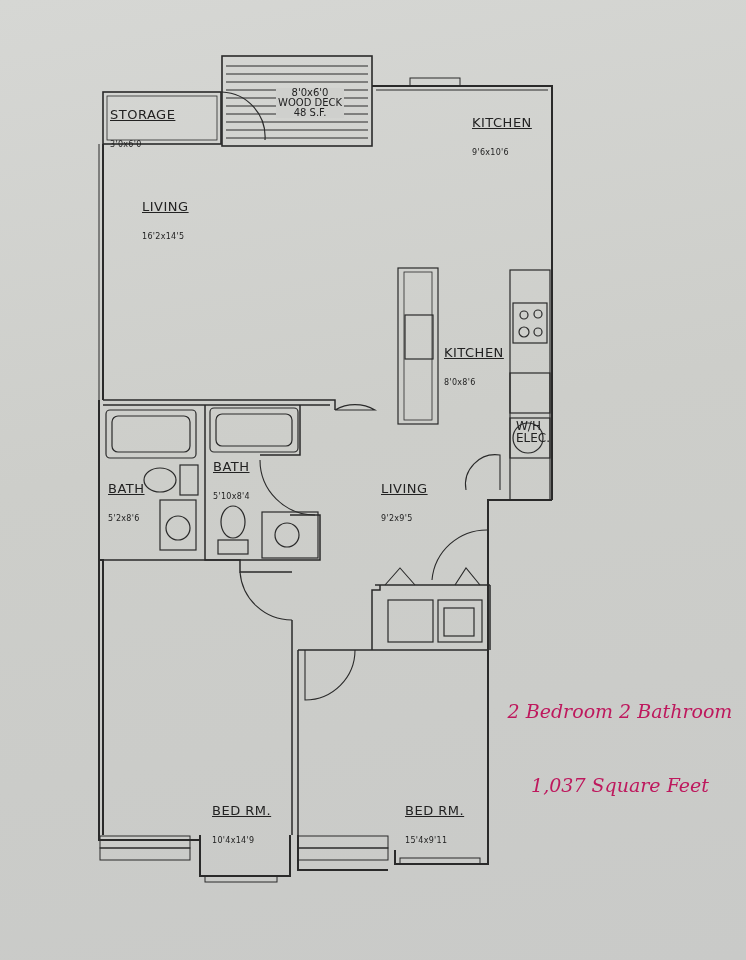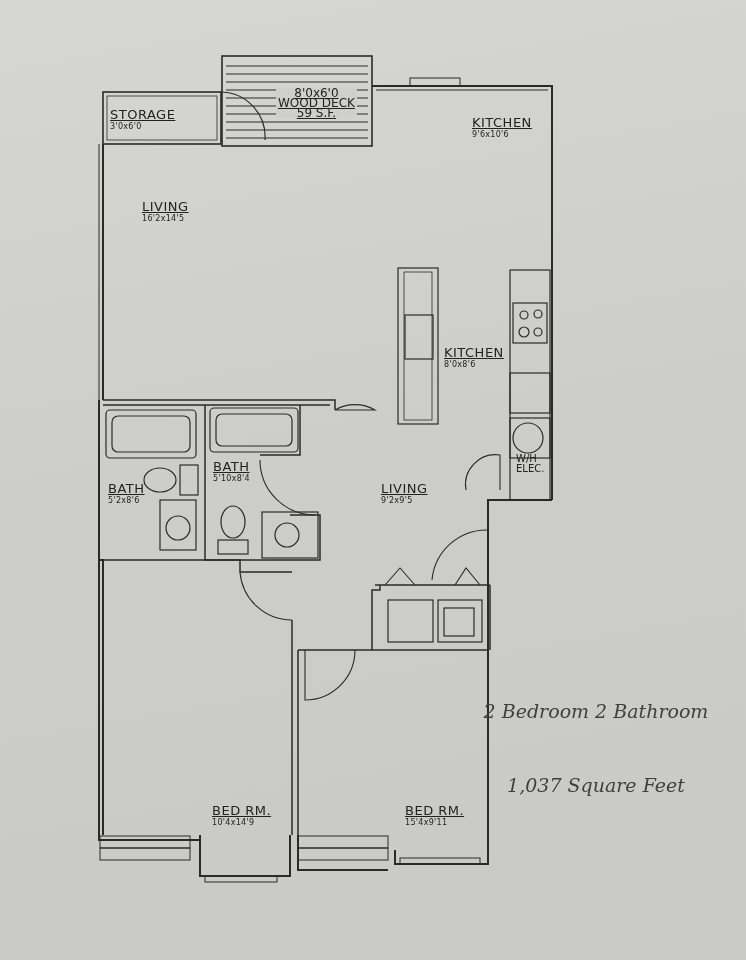--- a/index.html
+++ b/index.html
@@ -3,25 +3,25 @@
 <meta charset="utf-8">
 <style>
   html, body { margin:0; padding:0; }
   body { width:746px; height:960px; background:#cfd0cd; position:relative; overflow:hidden;
          font-family:"DejaVu Sans", sans-serif; }
   .paper { position:absolute; left:0; top:0; width:746px; height:960px;
            background:linear-gradient(170deg,#d6d7d4 0%,#cdceca 45%,#c9cac8 100%); }
   svg { position:absolute; left:0; top:0; }
   .room-label { position:absolute; font-family:"DejaVu Sans", sans-serif; color:#222; line-height:1; }
   .room-name { font-size:13px; text-decoration:underline; letter-spacing:0.5px; display:block; }
-  .room-dim { font-size:8px; display:block; margin-top:2px; letter-spacing:0.3px; }
-  .caption { position:absolute; left:476px; font-family:"DejaVu Serif", serif; font-style:italic;
-             color:#404040; font-size:19px; text-align:center; width:240px; }
-  .deck-text { position:absolute; font-size:12px; color:#222; line-height:10px; text-align:center;
-               background:#cfd0cd; padding:0 2px;text-decoration:underline; }
+  .room-dim { font-size:8px; display:block; margin-top:20px; letter-spacing:0.3px; }
+  .caption { position:absolute; left:500px; font-family:"DejaVu Serif", serif; font-style:italic;
+             color:#be185d; font-size:19px; text-align:center; width:240px; }
+  .deck-text { position:absolute; font-size:10px; color:#222; line-height:10px; text-align:center;
+               background:#cfd0cd; padding:0 2px; }
 </style>
 </head>
 <body>
 
 <div class="paper"></div>
 
 <svg width="746" height="960" viewBox="0 0 746 960" fill="none" stroke="#2a2a2a" stroke-width="1.6">
 
   <g>
     <rect x="103" y="92" width="118" height="52"></rect>
@@ -125,21 +125,21 @@
   <g stroke-width="1.2">
     <rect x="388" y="600" width="45" height="42"></rect>
     <rect x="438" y="600" width="44" height="42"></rect>
     <rect x="444" y="608" width="30" height="28"></rect>
   </g>
 </svg>
 
 <div class="deck-text" style="left:276px;top:88px;">
   <span>8'0x6'0</span><br>
   <span>WOOD DECK</span><br>
-  <span>59 S.F.</span>
+  <span>48 S.F.</span>
 </div>
 
 <div class="room-label" style="left:110px;top:108px;">
   <span class="room-name">STORAGE</span>
   <span class="room-dim">3'0x6'0</span>
 </div>
 <div class="room-label" style="left:472px;top:116px;">
   <span class="room-name">KITCHEN</span>
   <span class="room-dim">9'6x10'6</span>
 </div>
@@ -164,16 +164,16 @@
   <span class="room-dim">9'2x9'5</span>
 </div>
 <div class="room-label" style="left:212px;top:804px;">
   <span class="room-name">BED RM.</span>
   <span class="room-dim">10'4x14'9</span>
 </div>
 <div class="room-label" style="left:405px;top:804px;">
   <span class="room-name">BED RM.</span>
   <span class="room-dim">15'4x9'11</span>
 </div>
-<div class="room-label" style="left:516px;top:454px;font-size:10px;width:24px;">W/H ELEC.</div>
+<div class="room-label" style="left:516px;top:420px;font-size:12px;text-align:center;width:24px;">W/H ELEC.</div>
 
 <div class="caption" style="top:700px;">2 Bedroom 2 Bathroom</div>
 <div class="caption" style="top:730px;margin-top:44px;">1,037 Square Feet</div>
 
 </body></html>

